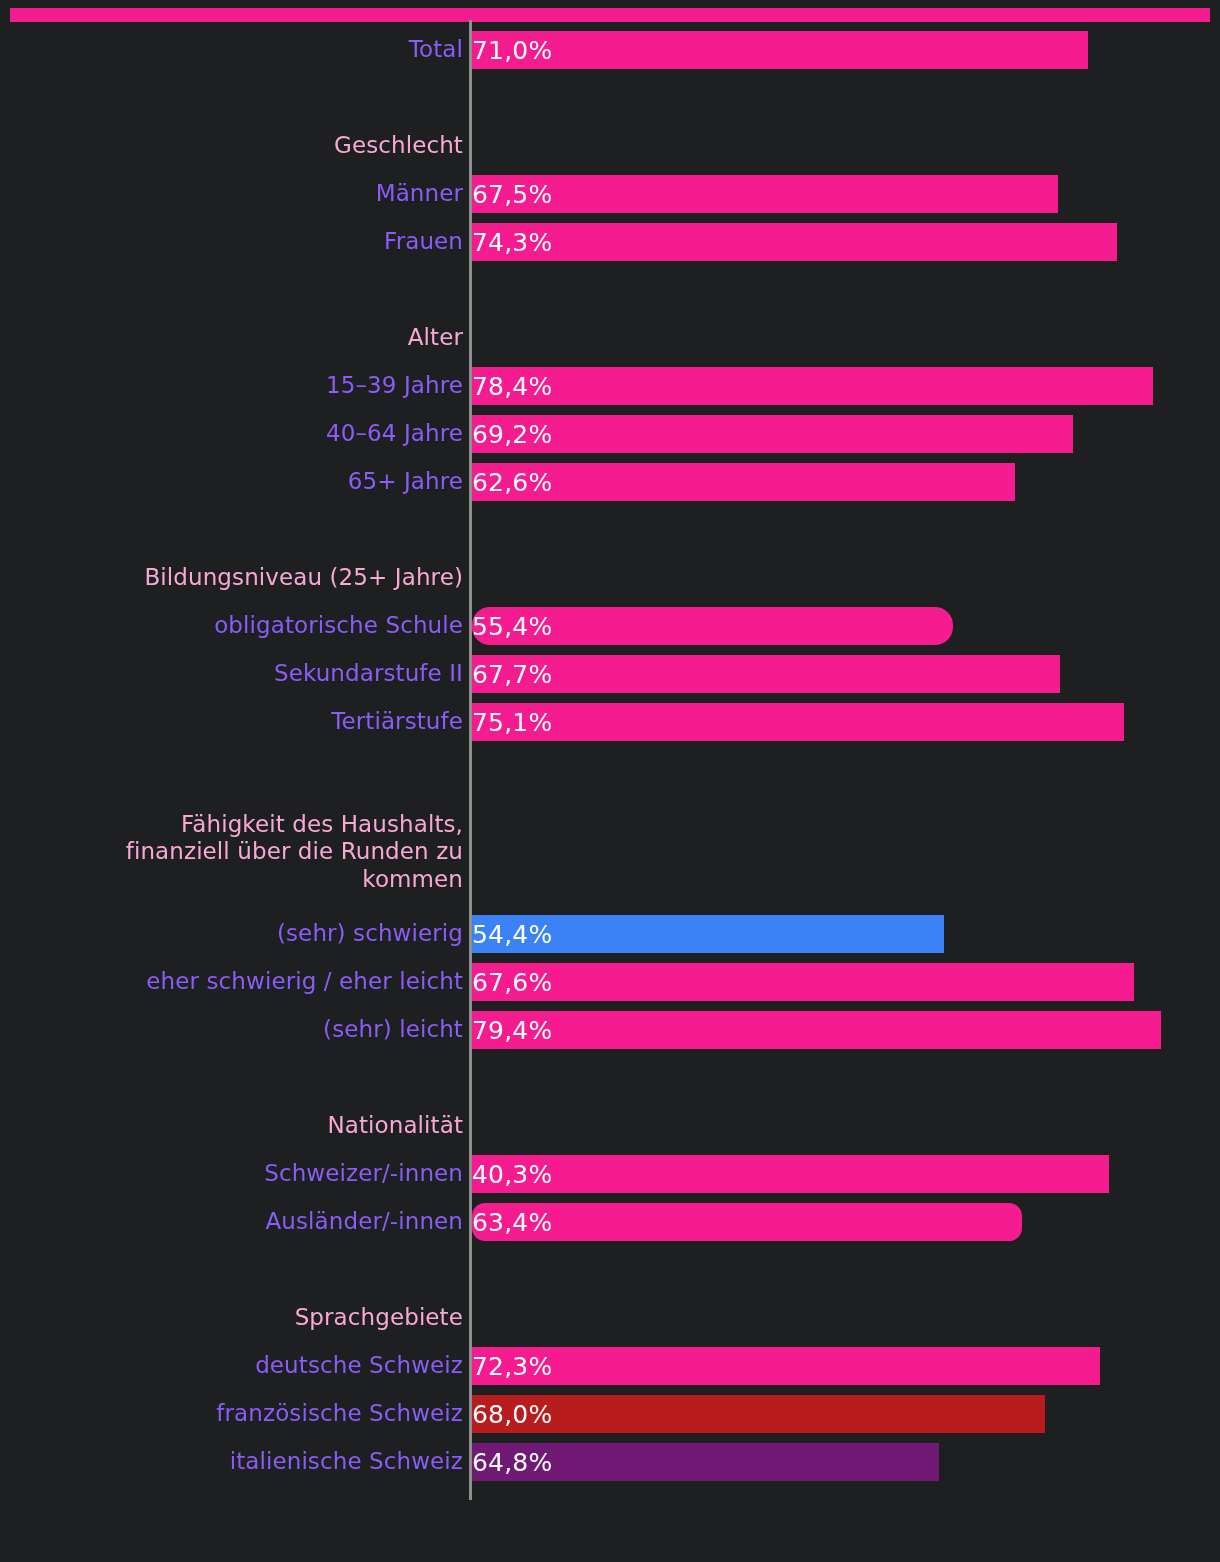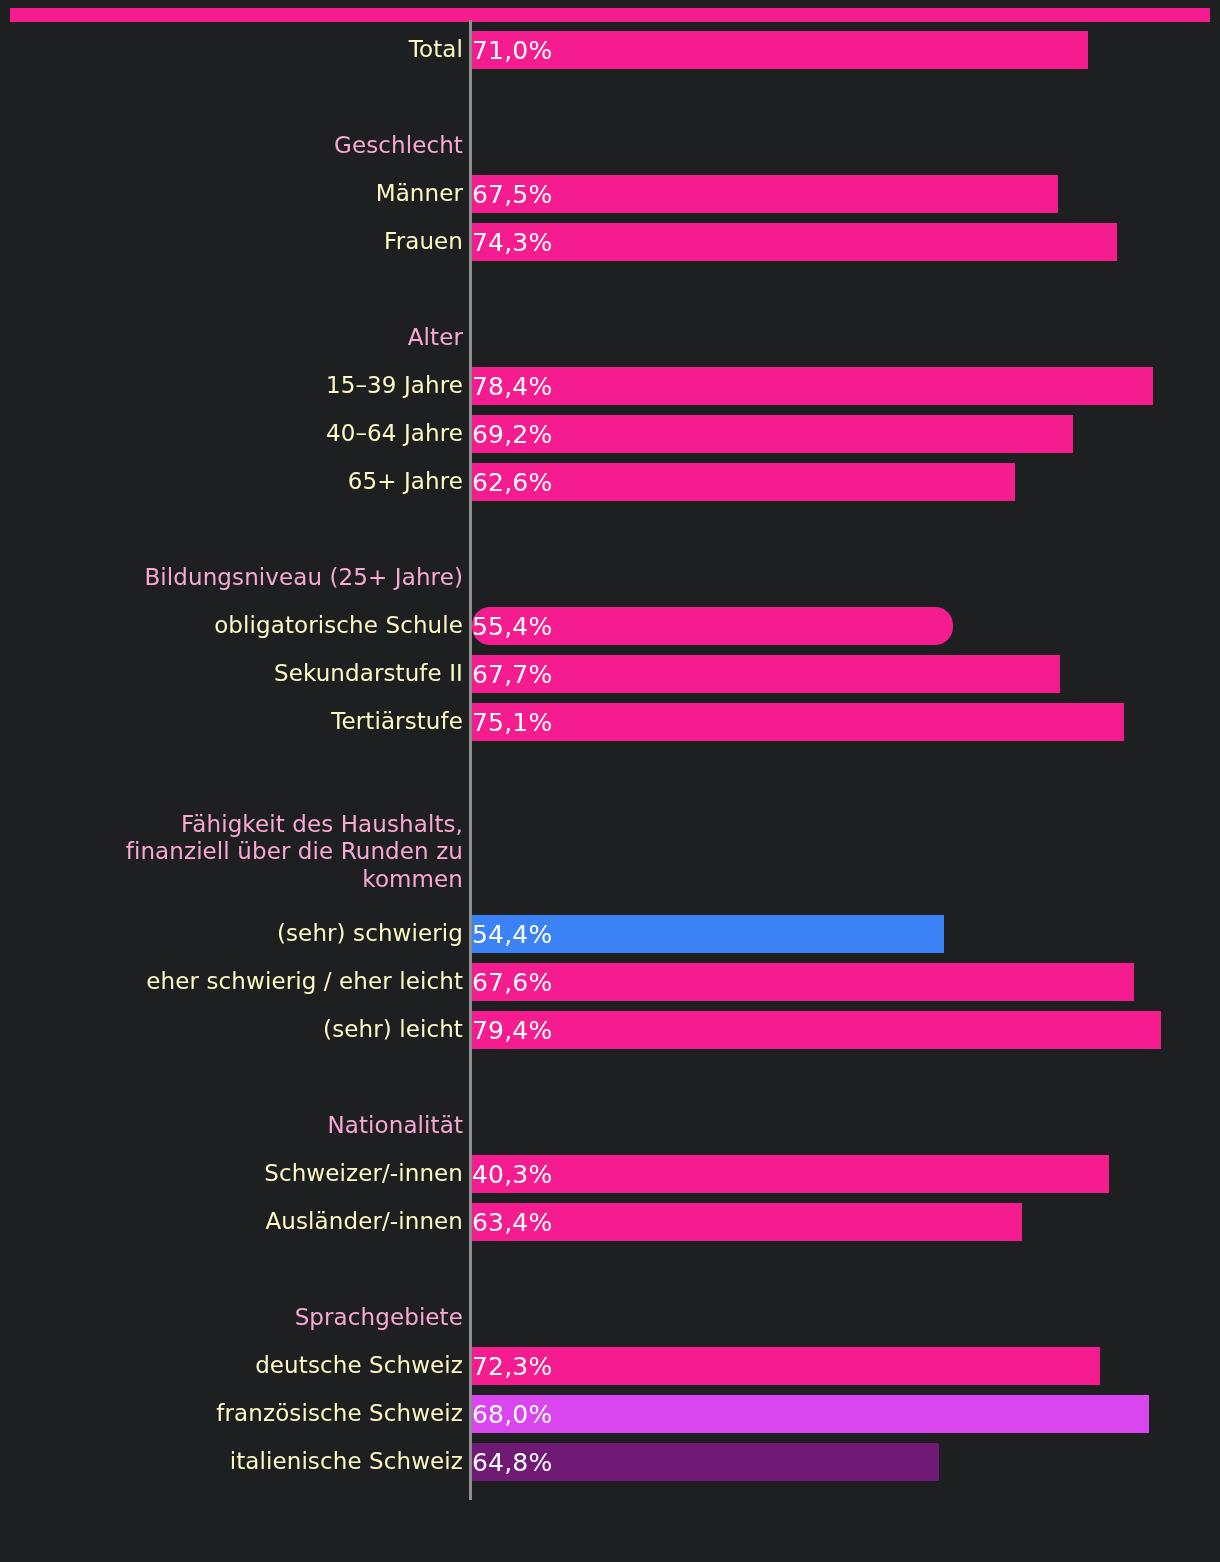--- a/index.html
+++ b/index.html
@@ -61,21 +61,21 @@
   .row-label {
     position: absolute;
     right: 757px;           
     top: 0;
     width: 460px;
     height: 48px;
     display: flex;
     align-items: center;
     justify-content: flex-end;
     text-align: right;
-    color: #fef9c3;
+    color: #8b5cf6;
     font-size: 23px;
     line-height: 1.18;
     letter-spacing: 0.1px;
     white-space: pre-line;
   }
 
   .row.group > .row-label {
     font-weight: normal;
     color: #f9a8d4;
   }
@@ -237,41 +237,41 @@
         <div class="row-label">Schweizer/-innen</div>
         <div class="bar-wrap">
           <div class="bar" style="width: 637.112px; background: rgb(245, 28, 144);">
             <span class="bar-value">40,3%</span>
           </div>
         </div>
       </div>
       <div class="row">
         <div class="row-label">Ausländer/-innen</div>
         <div class="bar-wrap">
-          <div class="bar" style="width: 550.312px; background: rgb(245, 28, 144);">
+          <div class="bar" style="width: 550.312px; background: rgb(245, 28, 144); border-radius: 13px;">
             <span class="bar-value">63,4%</span>
           </div>
         </div>
       </div>
       <div class="spacer"></div>
       <div class="row group">
         <div class="row-label">Sprachgebiete</div>
       </div>
       <div class="row">
         <div class="row-label">deutsche Schweiz</div>
         <div class="bar-wrap">
           <div class="bar" style="width: 627.564px; background: rgb(245, 28, 144);">
             <span class="bar-value">72,3%</span>
           </div>
         </div>
       </div>
       <div class="row">
         <div class="row-label">französische Schweiz</div>
         <div class="bar-wrap">
-          <div class="bar" style="width: 677px; background: #d946ef;">
+          <div class="bar" style="width: 573px; background: #b91c1c;">
             <span class="bar-value">68,0%</span>
           </div>
         </div>
       </div>
       <div class="row">
         <div class="row-label">italienische Schweiz</div>
         <div class="bar-wrap">
           <div class="bar" style="width: 467px; background: #701a75;">
             <span class="bar-value">64,8%</span>
           </div>

